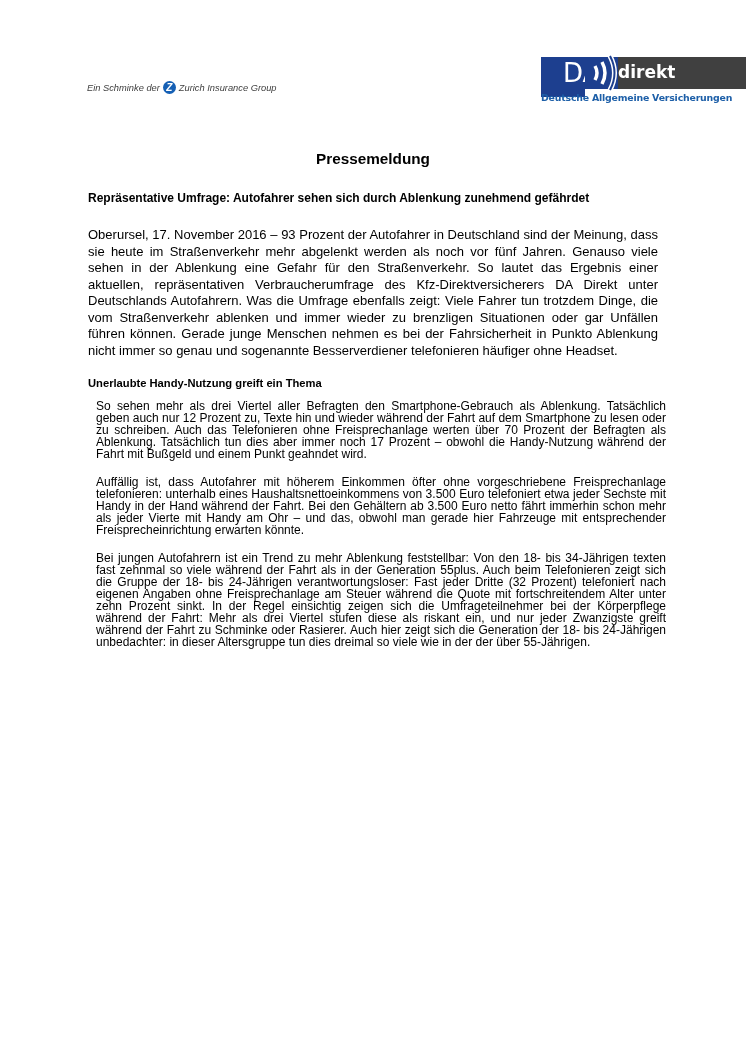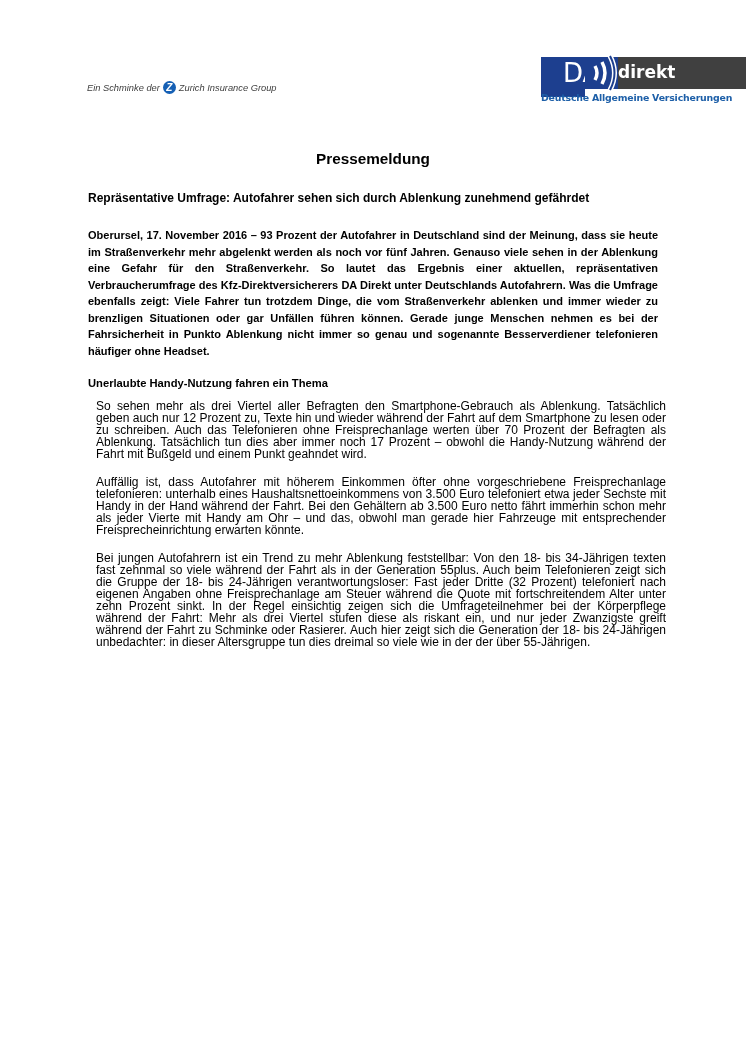--- a/index.html
+++ b/index.html
@@ -34,21 +34,21 @@
     .logo-sub {
       position: absolute; left: 0; top: 35px; width: 233px;
       font-size: 9.4px; font-weight: bold; color: #1d5fa8; white-space: nowrap;
       font-family: "DejaVu Sans", sans-serif; letter-spacing: -0.2px;
     }
 
     .content { position: absolute; left: 88px; top: 150px; width: 570px; }
     .label { font-weight: bold; font-size: 15.3px; margin: 0; line-height: 18px; text-align: center; }
     .headline { font-weight: bold; font-size: 12px; margin: 21px 0 0 0; line-height: 18px; width: 560px; }
     .lead {
-      font-weight: bold; font-size: 11px; line-height: 16.5px; text-align: justify;
+      font-weight: normal; font-size: 13px; line-height: 16.5px; text-align: justify;
       margin: 20px 0 0 0; width: 570px;
     }
     .section { margin-top: 16px; }
     .section h3 { font-size: 11.2px; font-weight: bold; margin: 0; line-height: 16.5px; }
     .section p { font-size: 12px; margin: 8px; line-height: 12px; text-align: justify; width: 570px; }
 
     .footer { position: absolute; left: 88px; top: 1069px; font-size: 10.7px; color: #000; }
   </style>
 </head>
 <body>
@@ -71,21 +71,21 @@
   <div class="logo-box2">direkt</div>
   <div class="logo-sub">Deutsche Allgemeine Versicherungen</div>
 </div>
 
 <div class="content">
   <h1 class="label">Pressemeldung</h1>
   <h2 class="headline">Repräsentative Umfrage: Autofahrer sehen sich durch Ablenkung zunehmend gefährdet</h2>
   <p class="lead">Oberursel, 17. November 2016 – 93 Prozent der Autofahrer in Deutschland sind der Meinung, dass sie heute im Straßenverkehr mehr abgelenkt werden als noch vor fünf Jahren. Genauso viele sehen in der Ablenkung eine Gefahr für den Straßenverkehr. So lautet das Ergebnis einer aktuellen, repräsentativen Verbraucherumfrage des Kfz-Direktversicherers DA Direkt unter Deutschlands Autofahrern. Was die Umfrage ebenfalls zeigt: Viele Fahrer tun trotzdem Dinge, die vom Straßenverkehr ablenken und immer wieder zu brenzligen Situationen oder gar Unfällen führen können. Gerade junge Menschen nehmen es bei der Fahrsicherheit in Punkto Ablenkung nicht immer so genau und sogenannte Besserverdiener telefonieren häufiger ohne Headset.</p>
 
   <div class="section">
-    <h3>Unerlaubte Handy-Nutzung fahren ein Thema</h3>
+    <h3>Unerlaubte Handy-Nutzung greift ein Thema</h3>
     <p>So sehen mehr als drei Viertel aller Befragten den Smartphone-Gebrauch als Ablenkung. Tatsächlich geben auch nur 12 Prozent zu, Texte hin und wieder während der Fahrt auf dem Smartphone zu lesen oder zu schreiben. Auch das Telefonieren ohne Freisprechanlage werten über 70 Prozent der Befragten als Ablenkung. Tatsächlich tun dies aber immer noch 17 Prozent – obwohl die Handy-Nutzung während der Fahrt mit Bußgeld und einem Punkt geahndet wird.</p>
   </div>
   <div class="section">
     <p>Auffällig ist, dass Autofahrer mit höherem Einkommen öfter ohne vorgeschriebene Freisprechanlage telefonieren: unterhalb eines Haushaltsnettoeinkommens von 3.500 Euro telefoniert etwa jeder Sechste mit Handy in der Hand während der Fahrt. Bei den Gehältern ab 3.500 Euro netto fährt immerhin schon mehr als jeder Vierte mit Handy am Ohr – und das, obwohl man gerade hier Fahrzeuge mit entsprechender Freisprecheinrichtung erwarten könnte.</p>
   </div>
   <div class="section">
     <p>Bei jungen Autofahrern ist ein Trend zu mehr Ablenkung feststellbar: Von den 18- bis 34-Jährigen texten fast zehnmal so viele während der Fahrt als in der Generation 55plus. Auch beim Telefonieren zeigt sich die Gruppe der 18- bis 24-Jährigen verantwortungsloser: Fast jeder Dritte (32 Prozent) telefoniert nach eigenen Angaben ohne Freisprechanlage am Steuer während die Quote mit fortschreitendem Alter unter zehn Prozent sinkt. In der Regel einsichtig zeigen sich die Umfrageteilnehmer bei der Körperpflege während der Fahrt: Mehr als drei Viertel stufen diese als riskant ein, und nur jeder Zwanzigste greift während der Fahrt zu Schminke oder Rasierer. Auch hier zeigt sich die Generation der 18- bis 24-Jährigen unbedachter: in dieser Altersgruppe tun dies dreimal so viele wie in der der über 55-Jährigen.</p>
   </div>
 </div>
 

